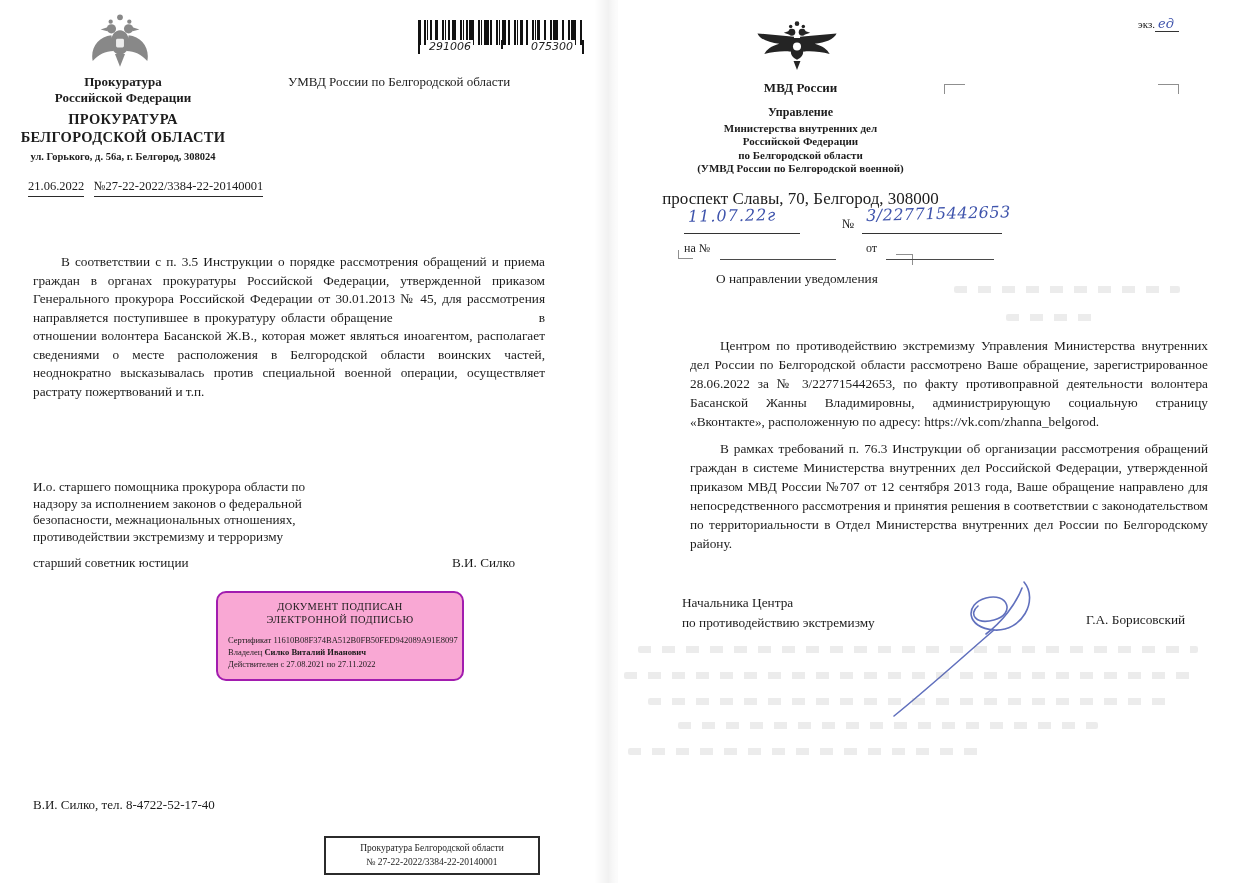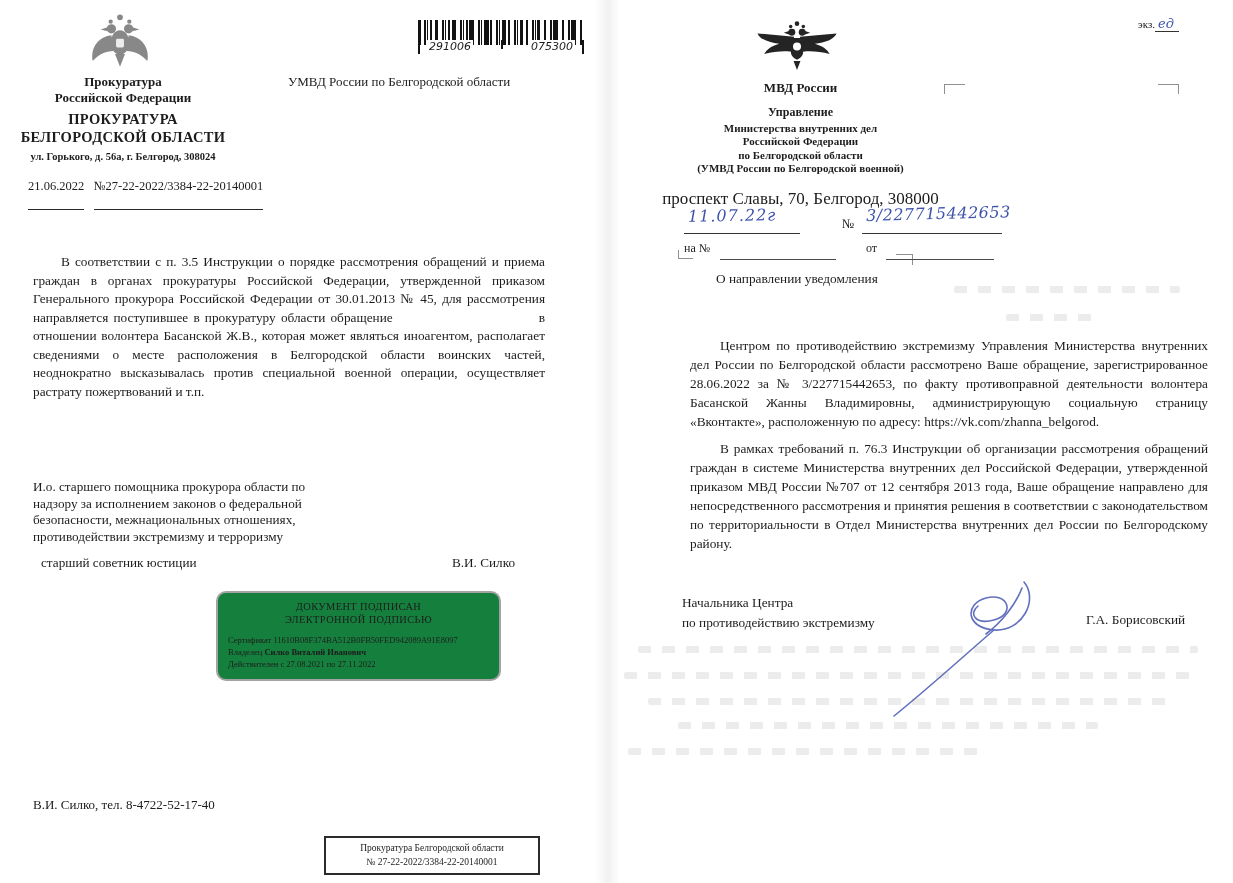--- a/index.html
+++ b/index.html
@@ -10,21 +10,21 @@
     -webkit-font-smoothing:antialiased;
   }
   .page{position:absolute;top:0;width:615px;height:883px;background:#fff;}
   #page-left{left:0;}
   #page-right{left:618px;}
   .divider{position:absolute;left:594px;top:0;width:34px;height:883px;
     background:linear-gradient(90deg,rgba(0,0,0,0) 0%,rgba(0,0,0,0.055) 42%,rgba(0,0,0,0.02) 62%,rgba(0,0,0,0) 100%);}
   .abs{position:absolute;}
   .c{text-align:center;}
   .b{font-weight:bold;font-family:Liberation Serif, serif;}
-  .u{border-bottom:1px solid #2a2a2a;padding-bottom:16px;}
+  .u{border-bottom:1px solid #2a2a2a;padding-bottom:3px;}
   .hand{font-family:"DejaVu Serif", serif;font-style:italic;color:#3f54ac;}
 
   
   #l-emblem{left:84px;top:8px;opacity:.82;}
   #l-org{left:8px;top:74px;width:230px;font-size:13px;line-height:16px;}
   #l-caps{left:0;top:110px;width:246px;font-size:14.5px;line-height:18px;letter-spacing:.3px;}
   #l-addr{left:0;top:151px;width:246px;font-size:10.5px;}
   #l-dateline{left:28px;top:179px;font-size:12.5px;white-space:nowrap;}
   #l-barcode{left:418px;top:20px;width:166px;font-style:italic;}
   .bars{height:25px;
@@ -35,24 +35,24 @@
   .bc-nums{position:relative;display:flex;justify-content:space-between;
     border-left:2px solid #131313;border-right:2px solid #131313;
     margin-top:-5px;padding:0 7px;font-family:"DejaVu Sans", sans-serif;font-size:11px;}
   .bc-nums::after{content:"";position:absolute;left:50%;top:0;width:2px;height:9px;background:#131313;}
   .bc-nums span{background:#fff;padding:0 2px;line-height:14px;}
   #l-recipient{left:288px;top:73px;width:226px;font-size:13px;line-height:17px;}
   #l-body{left:33px;top:253px;width:512px;font-size:13.3px;line-height:18.5px;text-align:justify;}
   #l-body p{margin:0;text-indent:28px;}
   .gap{display:inline-block;width:146px;}
   #l-sigpos{left:33px;top:479px;font-size:13.2px;line-height:16.5px;}
-  #l-rank{left:41px;top:555px;font-size:13.2px;}
+  #l-rank{left:33px;top:555px;font-size:13.2px;}
   #l-signame{left:452px;top:555px;font-size:13.2px;}
-  #l-estamp{left:216px;top:591px;width:285px;border:2px solid #a3a3a3;border-radius:10px;
-    padding:7px 10px 9px;background:#15803d;box-sizing:border-box;}
+  #l-estamp{left:216px;top:591px;width:248px;border:2px solid #a21caf;border-radius:10px;
+    padding:7px 10px 9px;background:#f9a8d4;box-sizing:border-box;}
   .est-title{text-align:center;font-size:10.4px;line-height:13px;letter-spacing:.4px;}
   .est-line{font-size:8.5px;line-height:12px;margin-top:0;white-space:nowrap;}
   .est-line.first{margin-top:8px;}
   #l-footer{left:33px;top:797px;font-size:13px;}
   #l-regstamp{left:324px;top:836px;width:216px;border:2px solid #2b2b2b;padding:4px 2px;
     text-align:center;font-size:9.5px;line-height:13.5px;box-sizing:border-box;background:#fff;}
 
   
   #r-copy{left:520px;top:16px;font-size:11px;}
   #r-copy .hand{font-size:13px;border-bottom:1px solid #333;padding:0 5px 0 3px;display:inline-block;}

